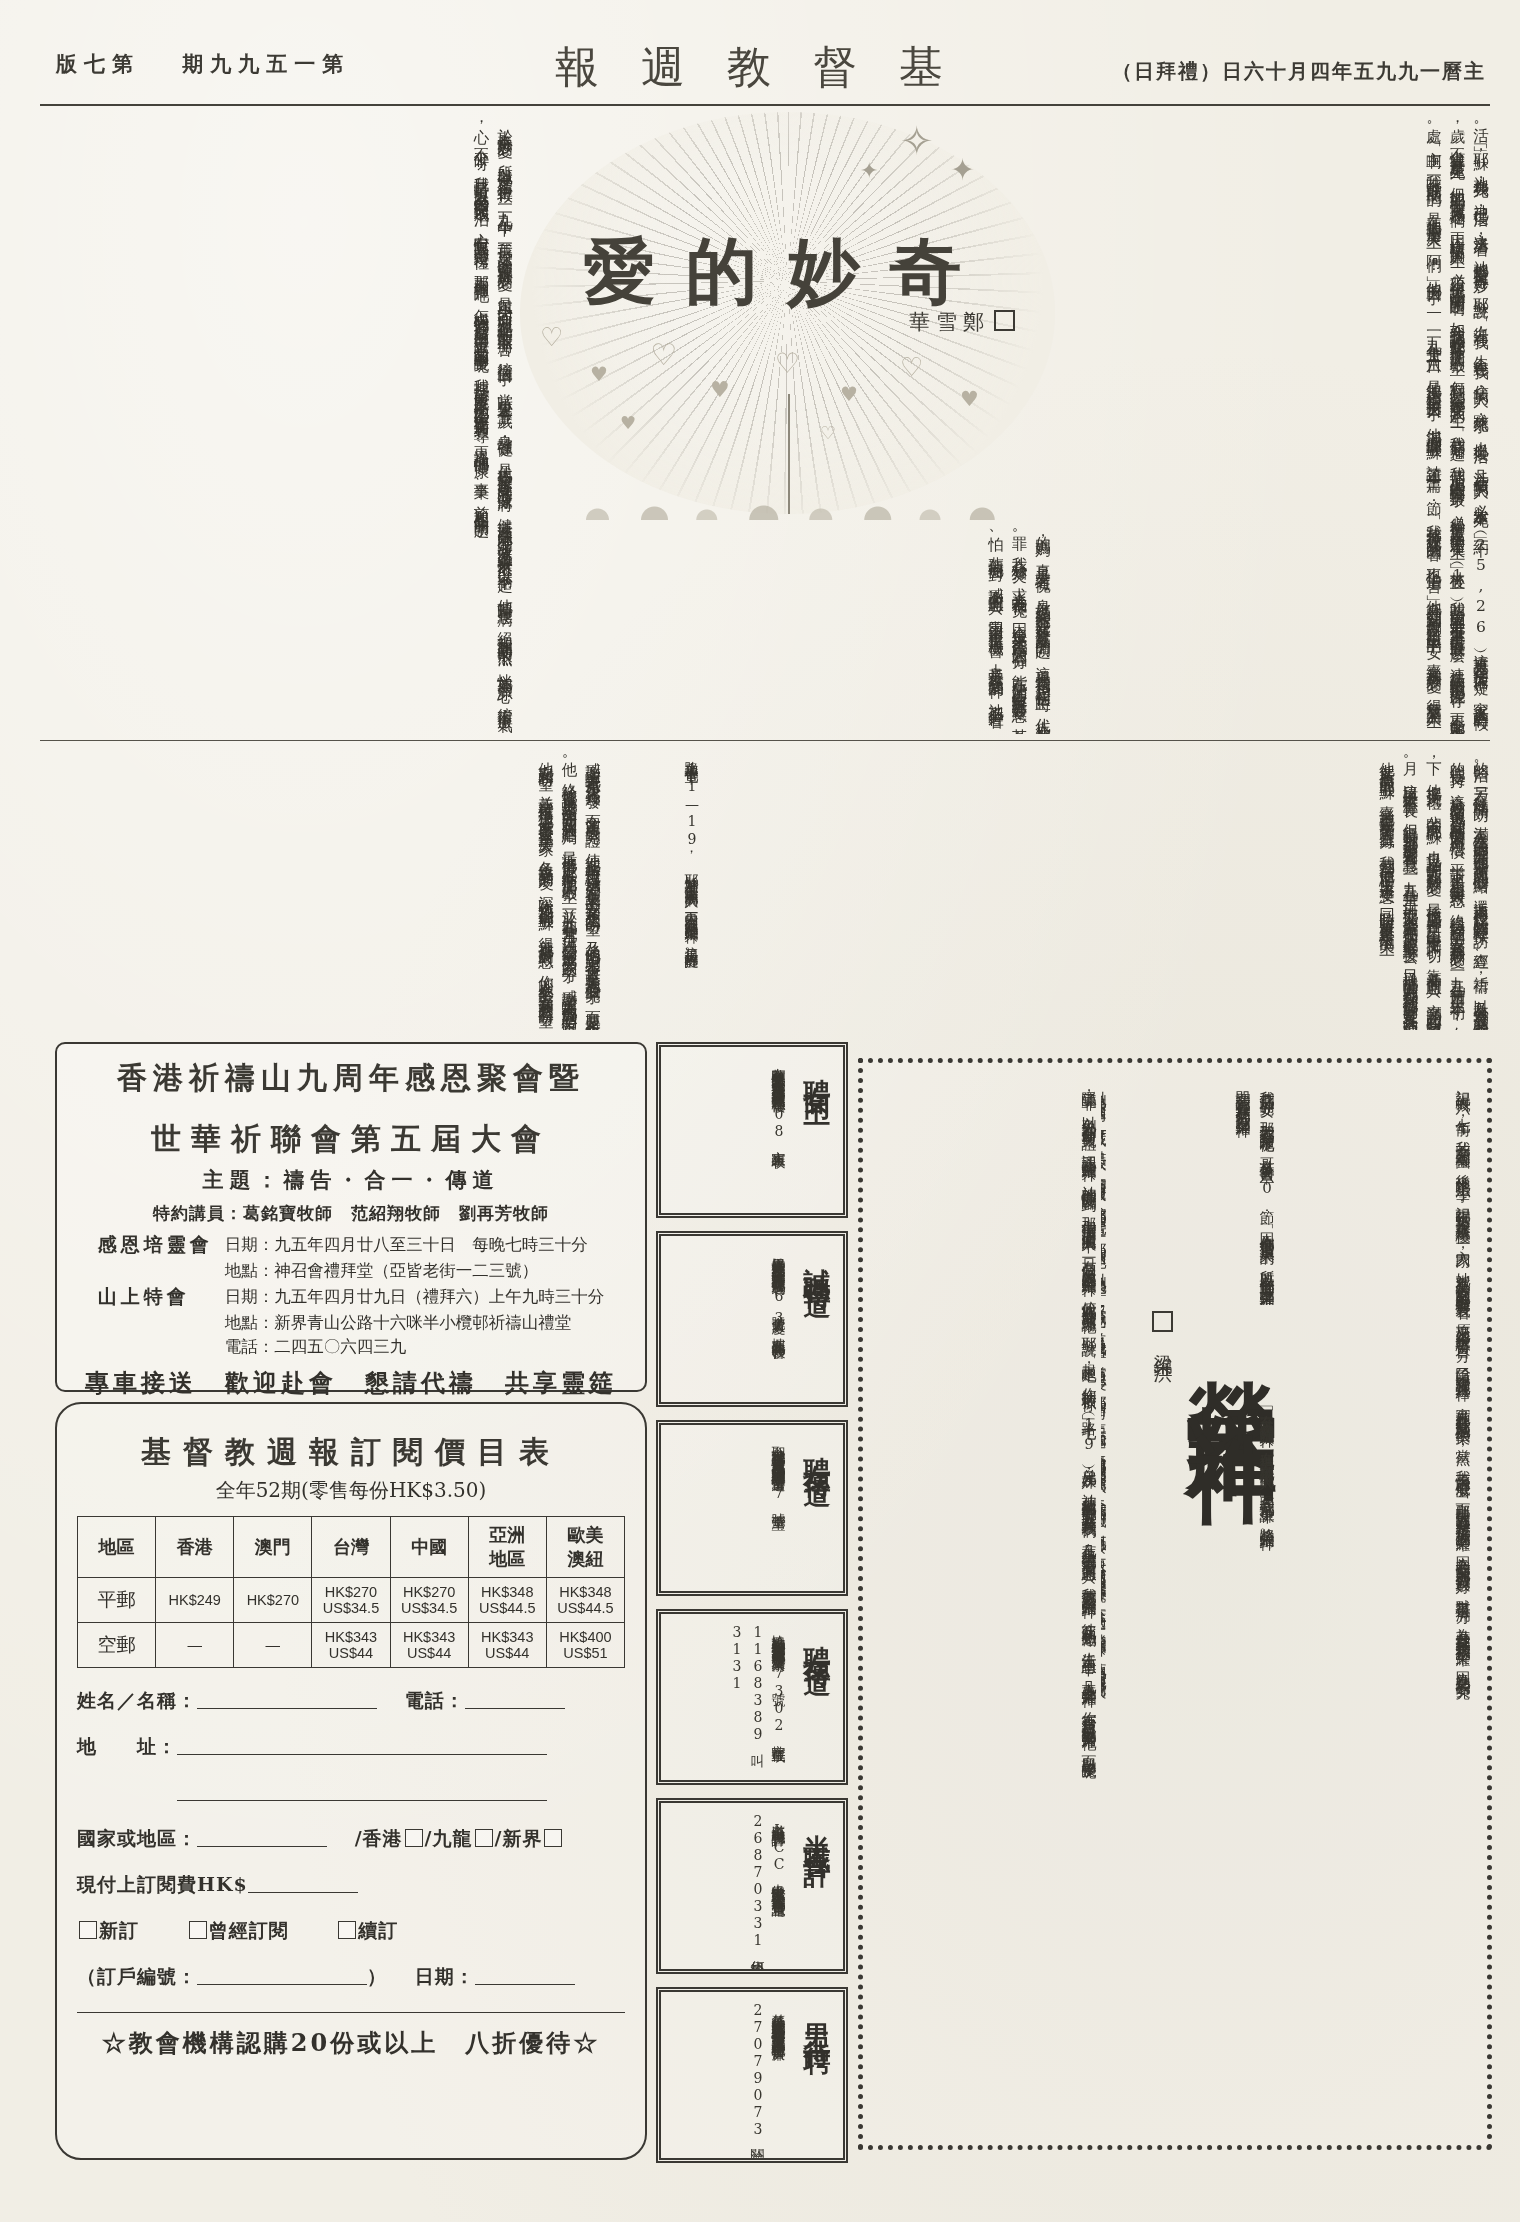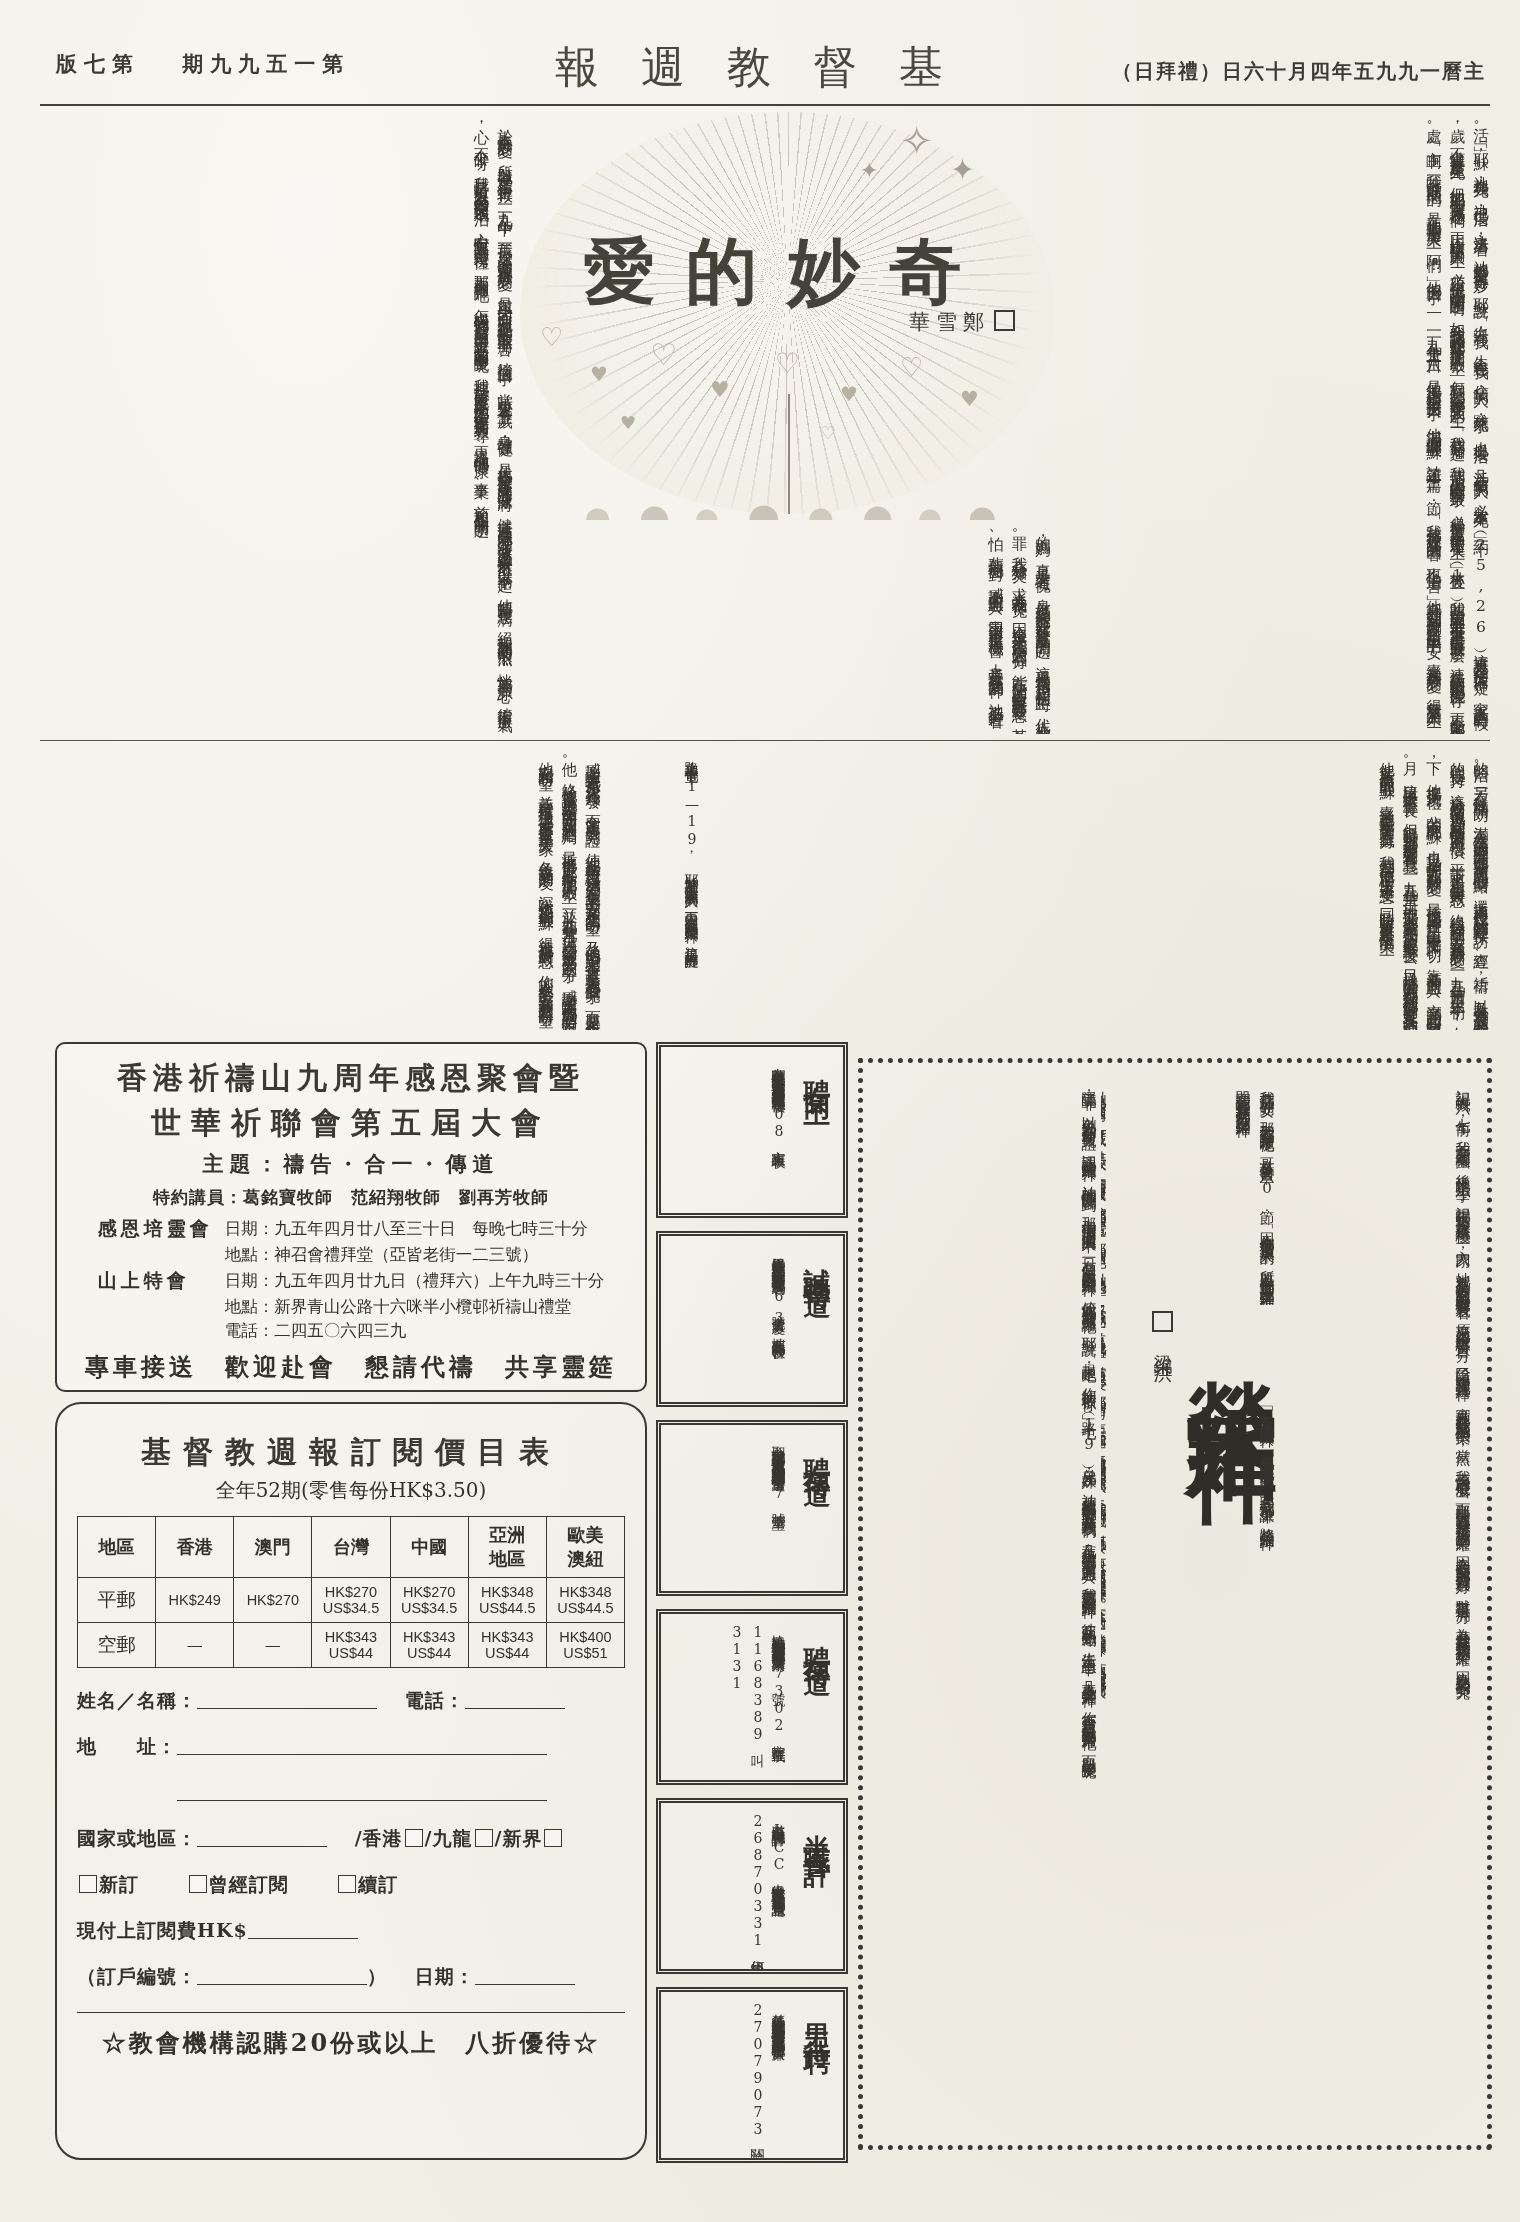--- a/index.html
+++ b/index.html
@@ -53,21 +53,21 @@
   }
   .pole{position:absolute;left:50%;bottom:0;width:2px;height:120px;background:#8d887b;}
   
   .blk{position:absolute;}
   
   .prayer{position:absolute;left:55px;top:1042px;width:592px;height:350px;
     border:2.5px solid #3a3833;border-radius:10px;background:rgba(255,255,255,.25);
     box-shadow:inset 0 0 0 1px rgba(58,56,51,.0);
     padding:14px 18px 10px;box-sizing:border-box;text-align:center;}
   .prayer .l1{font-size:30px;letter-spacing:6px;font-weight:600;color:#3b3933;}
-  .prayer .l2{font-size:30px;letter-spacing:10px;font-weight:600;color:#3b3933;margin-top:4px;}
+  .prayer .l2{font-size:30px;letter-spacing:10px;font-weight:600;color:#3b3933;margin-top:20px;}
   .prayer .theme{font-size:21px;letter-spacing:6px;font-weight:600;margin-top:6px;}
   .prayer .spk{font-size:17px;font-weight:bold;margin-top:8px;letter-spacing:1px;}
   .prayer table{margin:6px auto 0;border-collapse:collapse;font-size:16.5px;}
   .prayer td{text-align:left;padding:1px 6px;white-space:nowrap;}
   .prayer td.lab{font-size:19px;font-weight:bold;letter-spacing:4px;}
   .prayer .foot{font-size:24px;font-weight:600;letter-spacing:4px;margin-top:8px;}
   
   .subs{position:absolute;left:55px;top:1402px;width:592px;height:758px;
     border:2.5px solid #3a3833;border-radius:26px 26px 26px 26px;background:rgba(255,255,255,.2);
     padding:28px 20px;box-sizing:border-box;}
@@ -235,26 +235,26 @@
       <span>地　　址：</span><span class="blank" style="width:370px;"></span>
     </div>
     <div class="form-line">
       <span style="visibility:hidden;">地　　址：</span><span class="blank" style="width:370px;"></span>
     </div>
     <div class="form-line">
       <span>國家或地區：</span><span class="blank" style="width:130px;"></span>　
       <span>/香港</span><span class="chk"></span><span>/九龍</span><span class="chk"></span><span>/新界</span><span class="chk"></span>
     </div>
     <div class="form-line">
+      <span>現付上訂閱費HK$</span><span class="blank" style="width:110px;"></span>
+    </div>
+    <div class="form-line">
       <span class="chk"></span><span>新訂</span>　　
       <span class="chk"></span><span>曾經訂閱</span>　　
       <span class="chk"></span><span>續訂</span>
-    </div>
-    <div class="form-line">
-      <span>現付上訂閱費HK$</span><span class="blank" style="width:110px;"></span>
     </div>
     <div class="form-line">
       <span>（訂戶編號：</span><span class="blank" style="width:170px;"></span><span>）</span>　
       <span>日期：</span><span class="blank" style="width:100px;"></span>
     </div>
     <div class="starline">☆教會機構認購20份或以上　八折優待☆</div>
   </div>
 
   <div class="ads">
     <div class="ad" style="height:176px;">

